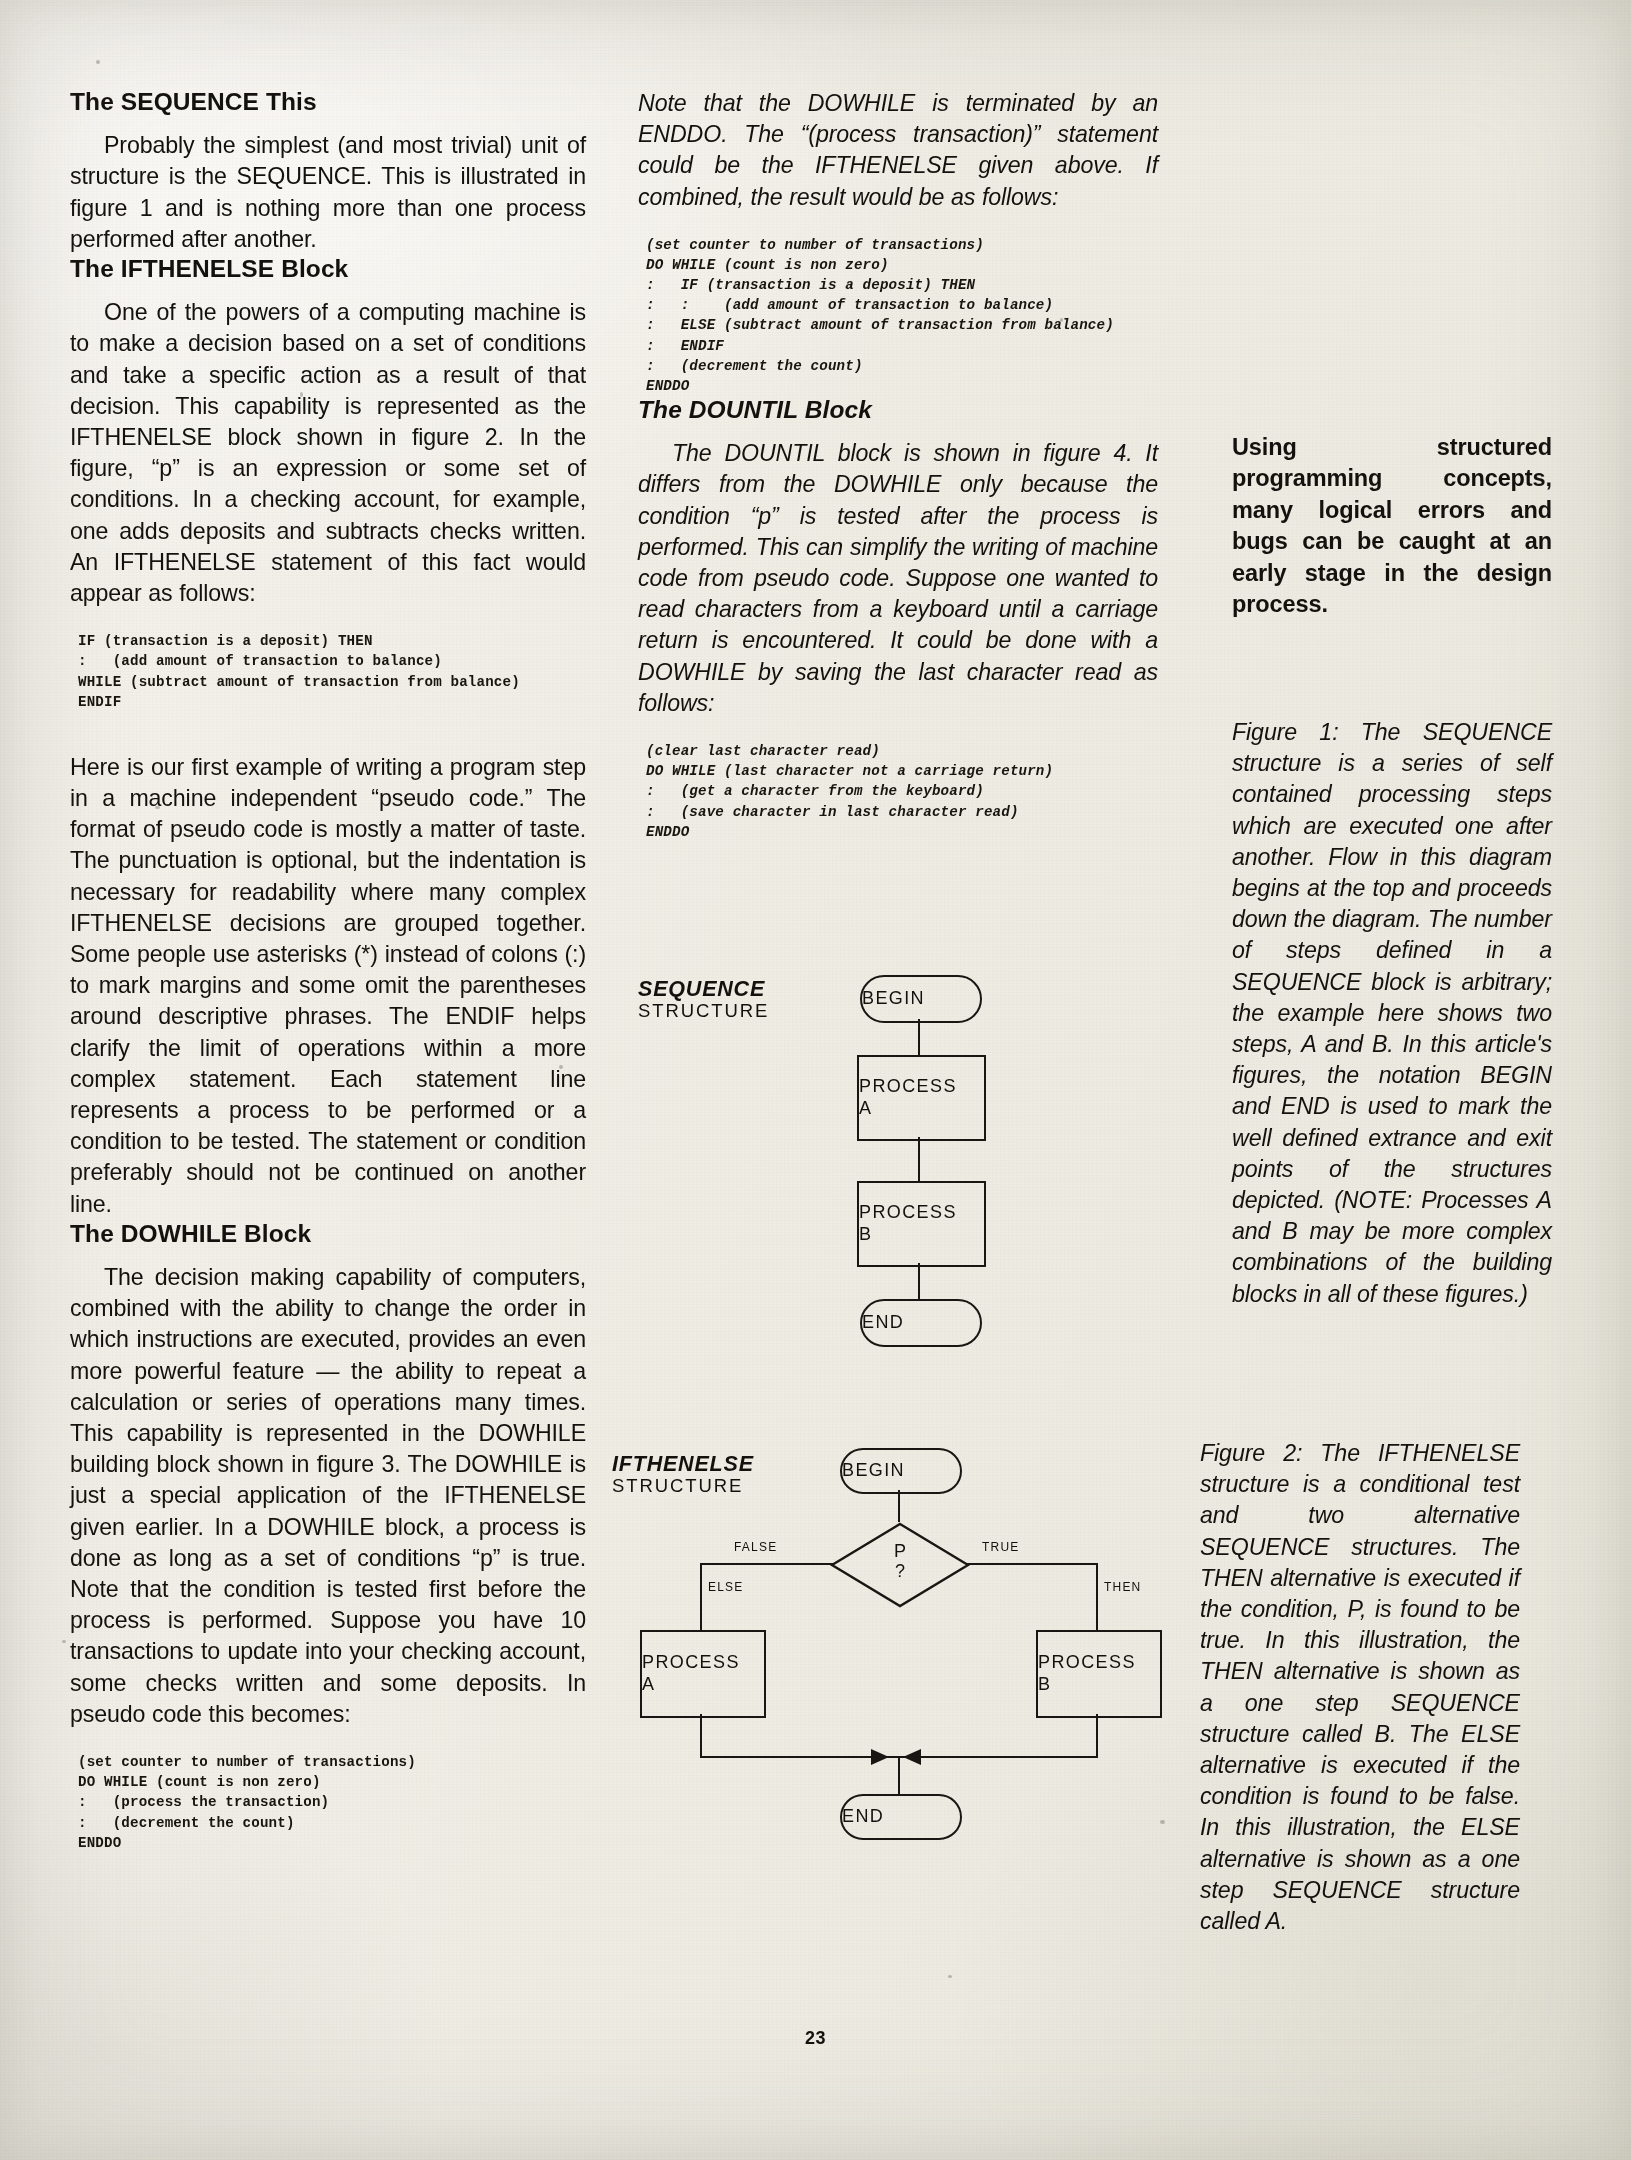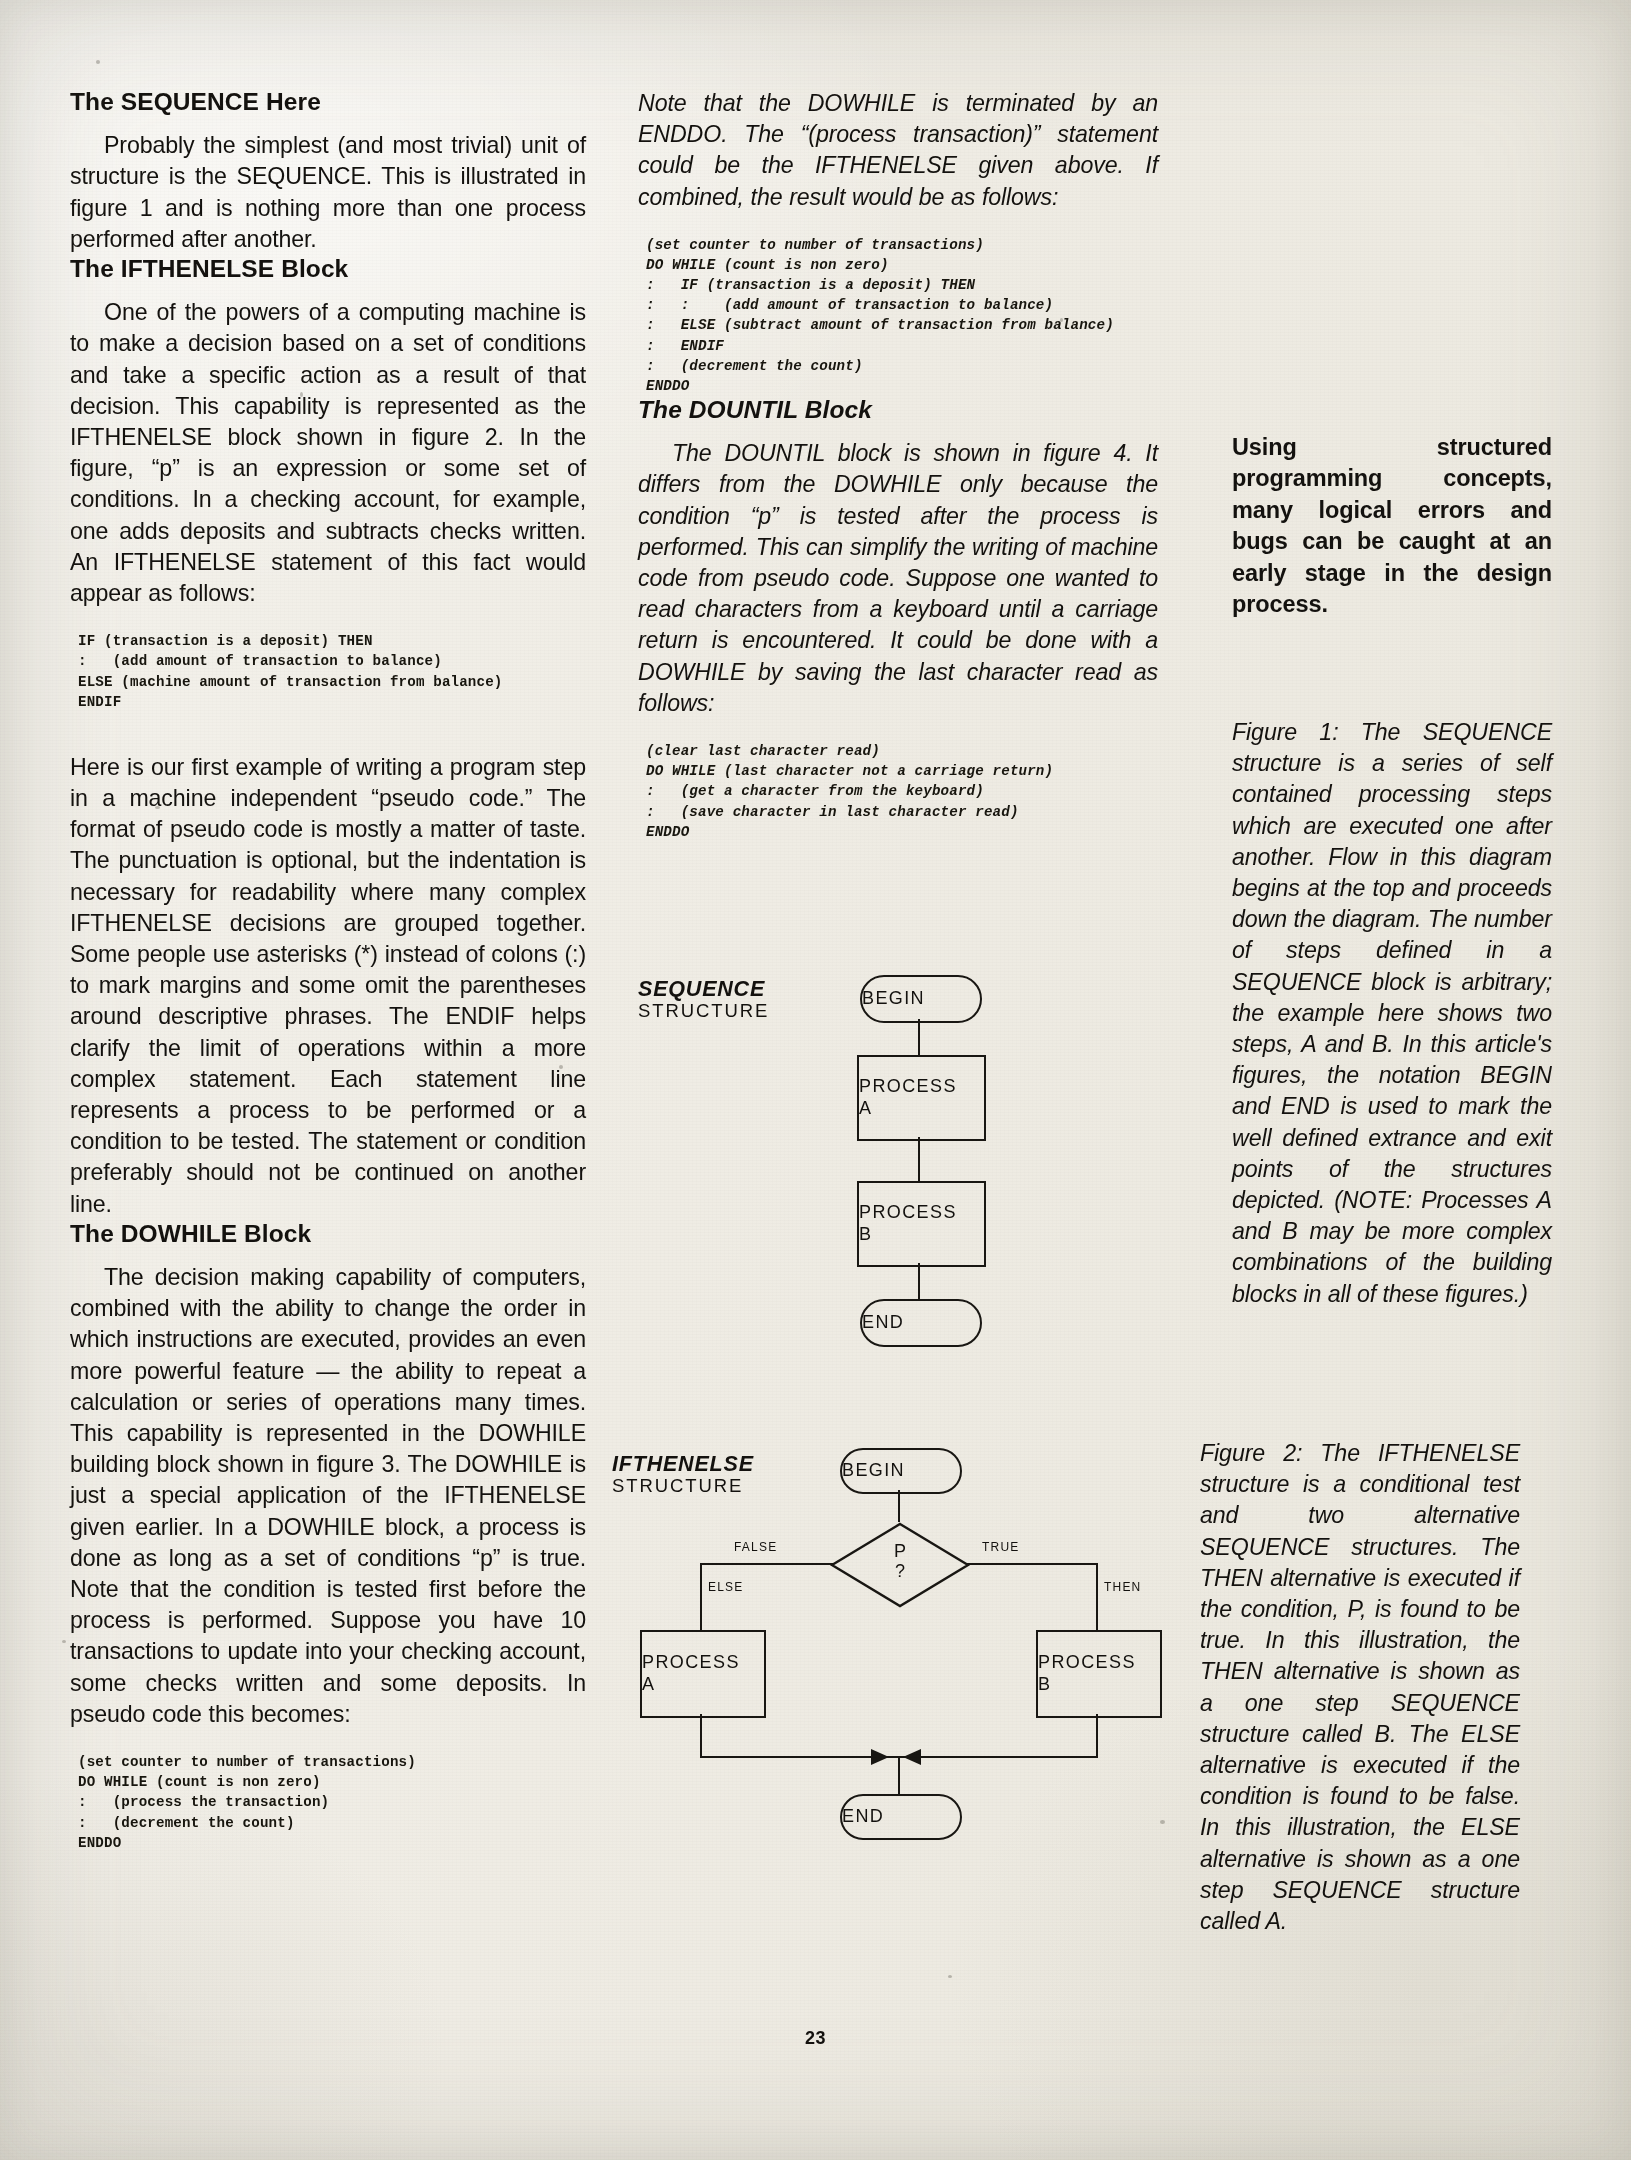--- a/index.html
+++ b/index.html
@@ -161,29 +161,29 @@
     letter-spacing: 0.5px;
   }
 </style>
 </head>
 <body>
 
 <div class="page">
 
   <div class="col col-left">
 
-    <h2 class="sub">The SEQUENCE Here</h2>
+    <h2 class="sub">The SEQUENCE This</h2>
     <p class="body">Probably the simplest (and most trivial) unit of structure is the SEQUENCE. This is illustrated in figure 1 and is nothing more than one process performed after another.</p>
 
     <h2 class="sub spacer-h">The IFTHENELSE Block</h2>
     <p class="body">One of the powers of a computing machine is to make a decision based on a set of conditions and take a specific action as a result of that decision. This capability is represented as the IFTHENELSE block shown in figure 2. In the figure, “p” is an expression or some set of conditions. In a checking account, for example, one adds deposits and subtracts checks written. An IFTHENELSE statement of this fact would appear as follows:</p>
 
     <pre class="code">IF (transaction is a deposit) THEN
 :   (add amount of transaction to balance)
-ELSE (machine amount of transaction from balance)
+WHILE (subtract amount of transaction from balance)
 ENDIF</pre>
 
     <div style="height:40px"></div>
     <p class="body noindent">Here is our first example of writing a program step in a machine independent “pseudo code.” The format of pseudo code is mostly a matter of taste. The punctuation is optional, but the indentation is necessary for readability where many complex IFTHENELSE decisions are grouped together. Some people use asterisks (*) instead of colons (:) to mark margins and some omit the parentheses around descriptive phrases. The ENDIF helps clarify the limit of operations within a more complex statement. Each statement line represents a process to be performed or a condition to be tested. The statement or condition preferably should not be continued on another line.</p>
 
     <h2 class="sub spacer-h">The DOWHILE Block</h2>
     <p class="body">The decision making capability of computers, combined with the ability to change the order in which instructions are executed, provides an even more powerful feature — the ability to repeat a calculation or series of operations many times. This capability is represented in the DOWHILE building block shown in figure 3. The DOWHILE is just a special application of the IFTHENELSE given earlier. In a DOWHILE block, a process is done as long as a set of conditions “p” is true. Note that the condition is tested first before the process is performed. Suppose you have 10 transactions to update into your checking account, some checks written and some deposits. In pseudo code this becomes:</p>
 
     <pre class="code">(set counter to number of transactions)
 DO WHILE (count is non zero)

